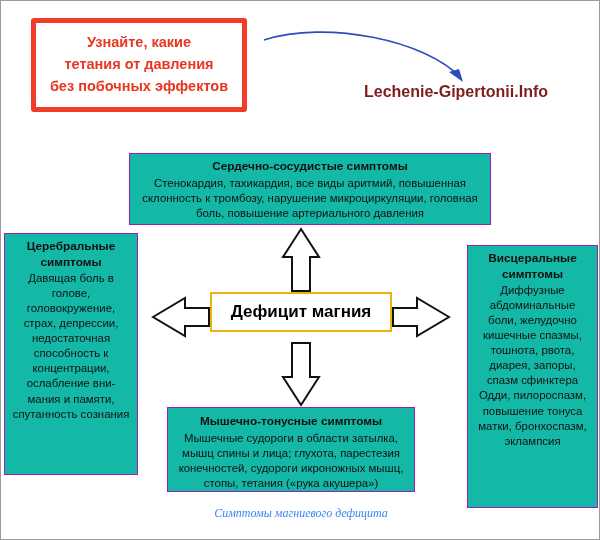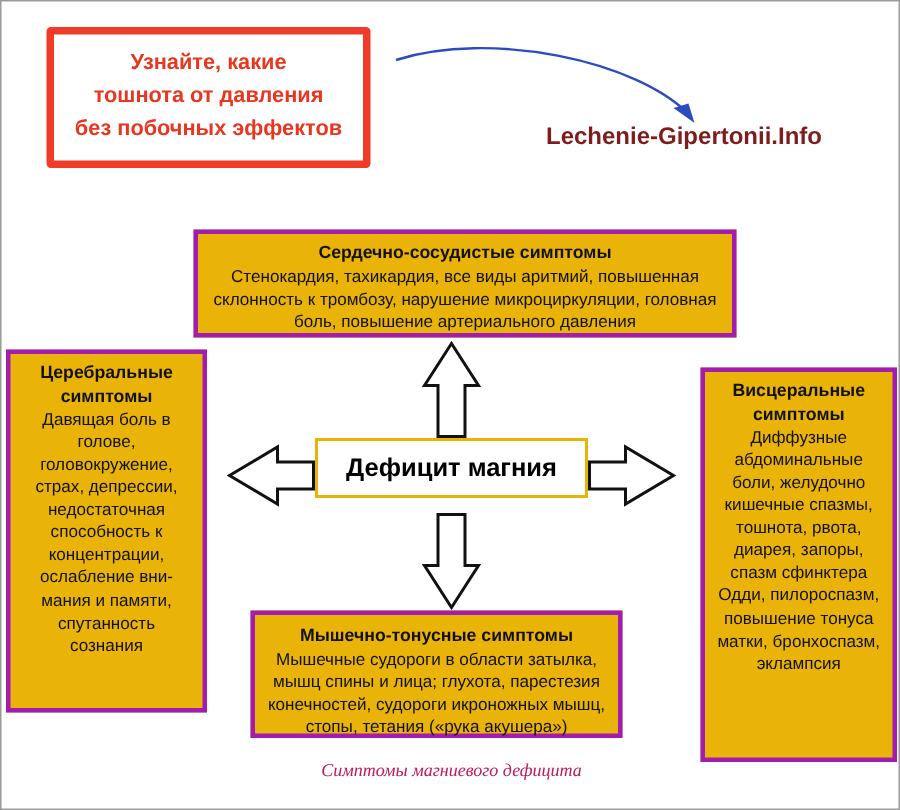--- a/index.html
+++ b/index.html
@@ -60,22 +60,22 @@
     left: 255px;
     top: 25px;
     width: 230px;
     height: 70px;
   }
 
   
   .box {
     position: absolute;
     box-sizing: border-box;
-    background: #eab308;
-    border: 3px solid #a21caf;
+    background: #14b8a6;
+    border: 1px solid #a21caf;
     text-align: center;
     color: #111;
     font-size: 11.4px;
     line-height: 1.32;
     padding: 4px 6px;
   }
   .box .title {
     font-weight: bold;
     display: block;
     margin-bottom: 1px;
@@ -143,33 +143,33 @@
 
   
   .caption {
     position: absolute;
     left: 0;
     top: 505px;
     width: 600px;
     text-align: center;
     font-size: 12px;
     font-style: italic;
-    color: #be185d;
+    color: #3b82f6;
     font-family: "Liberation Serif", serif;
   }
 </style>
 </head>
 <body>
 
 <div id="page">
 
   <div class="banner">
     <div class="banner-inner">
       <span>Узнайте, какие</span><br>
-      <span>тошнота от давления</span><br>
+      <span>тетания от давления</span><br>
       <span>без побочных эффектов</span>
     </div>
   </div>
 
   <svg class="arrow-svg" viewBox="0 0 230 70">
     <path d="M8,14 C70,-6 170,14 205,52" fill="none" stroke="#2b4cc0" stroke-width="1.6"></path>
     <polygon points="207,56 193,46 203,43" fill="#2b4cc0"></polygon>
   </svg>
 
   <div class="site-link">Lechenie-Gipertonii.Info</div>

